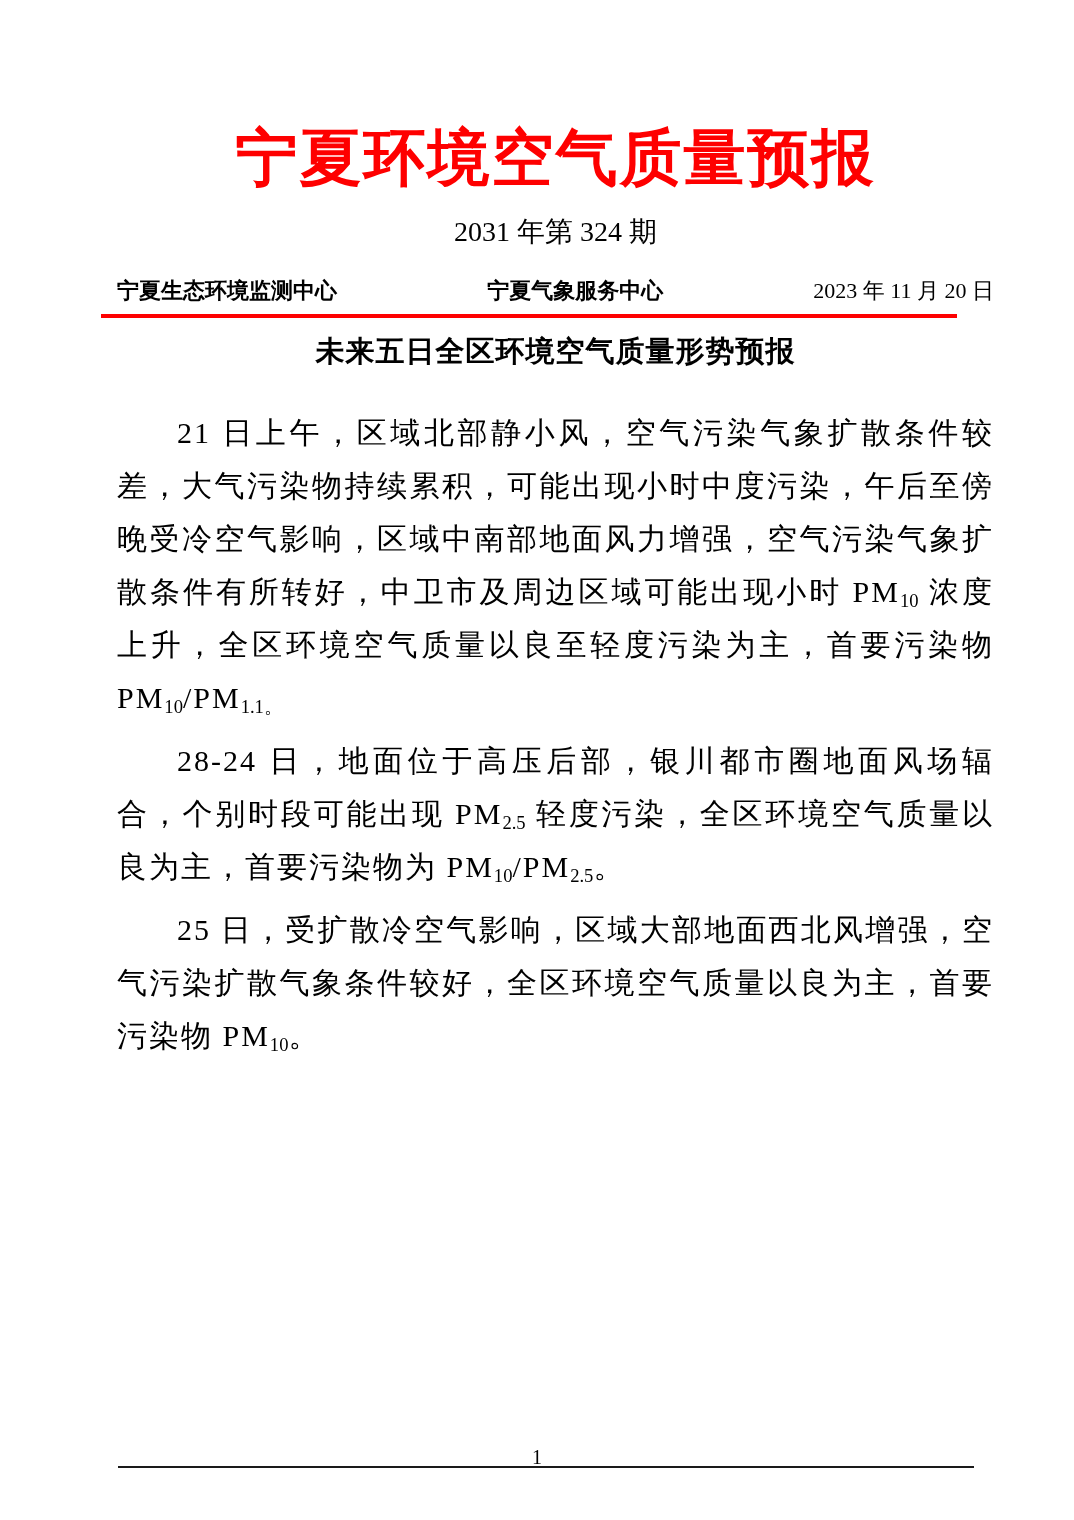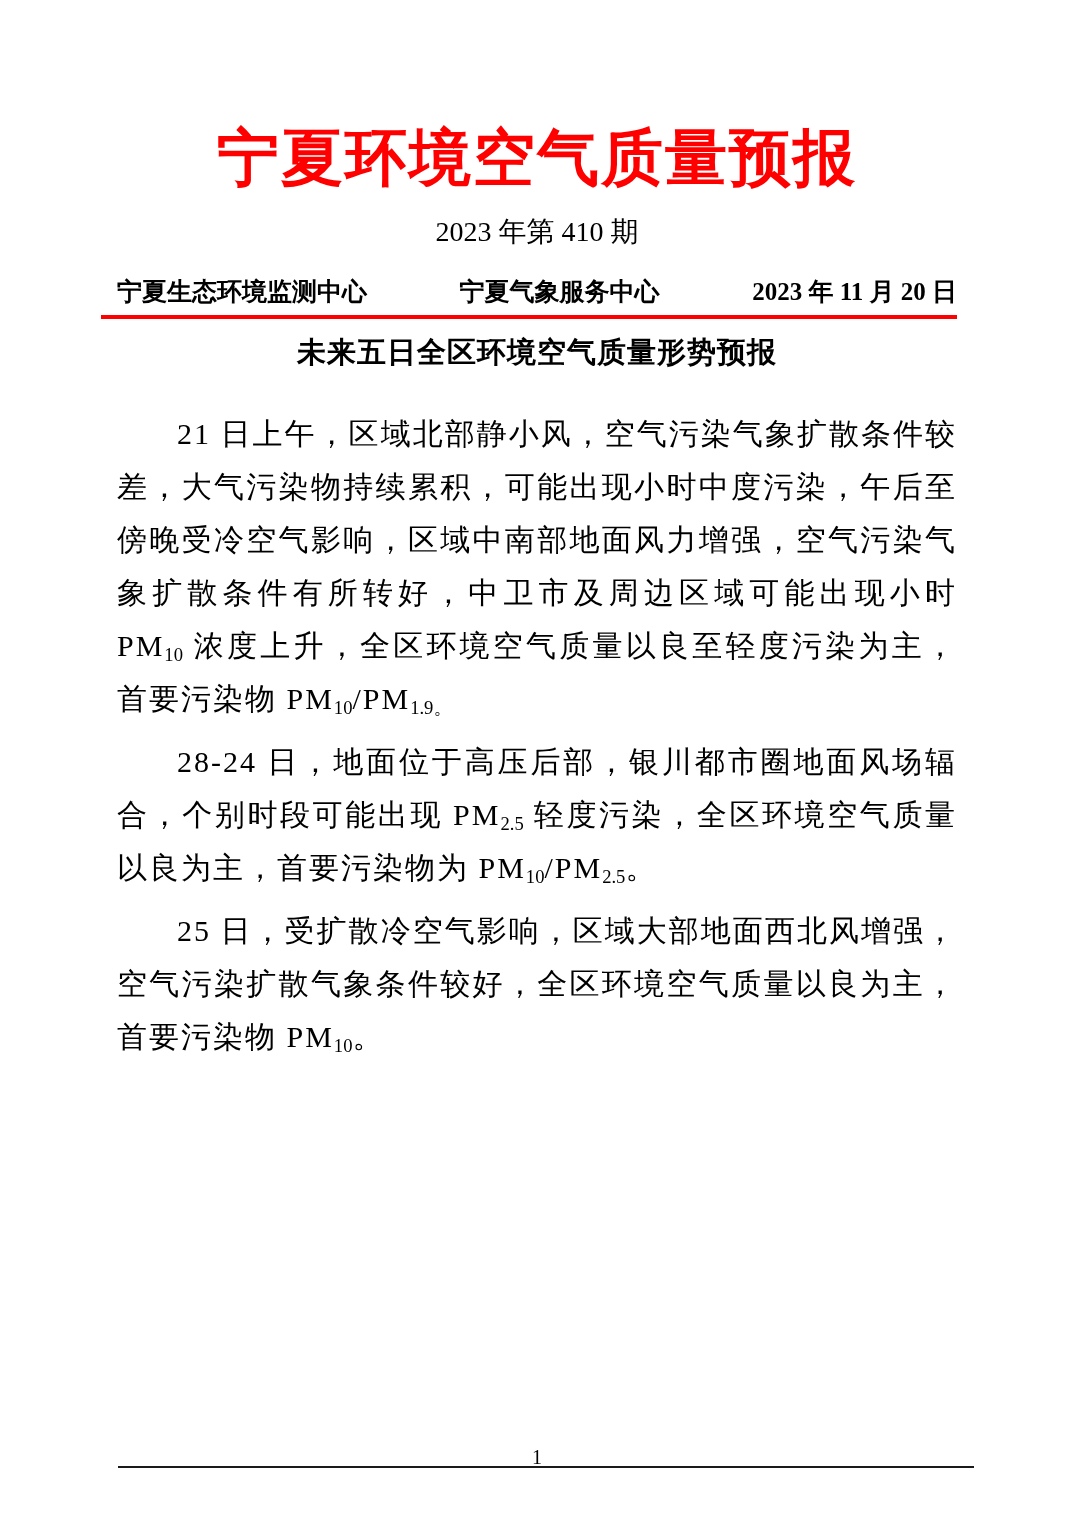--- a/index.html
+++ b/index.html
@@ -7,21 +7,21 @@
     padding: 0;
     background: #ffffff;
   }
   .page {
     position: relative;
     width: 1074px;
     height: 1520px;
     margin: 0 auto;
     background: #ffffff;
     box-sizing: border-box;
-    padding: 122px 117px 0 117px;
+    padding: 122px 80px 0 117px;
     font-family: "Liberation Serif", "DejaVu Serif", serif;
     color: #000000;
     overflow: hidden;
   }
   .doc-title {
     text-align: center;
     font-size: 62px;
     line-height: 72px;
     font-weight: 700;
     letter-spacing: 2px;
@@ -33,28 +33,28 @@
     text-align: center;
     font-size: 28px;
     line-height: 32px;
     font-weight: 400;
   }
   .header-row {
     margin-top: 28px;
     display: flex;
     justify-content: space-between;
     align-items: baseline;
-    font-size: 25px;
+    font-size: 22px;
     line-height: 30px;
     font-weight: 700;
     font-family: "Liberation Sans", "DejaVu Sans", sans-serif;
   }
   .header-row .date {
     font-family: "Liberation Serif", "DejaVu Serif", serif;
-    font-weight: 700;
+    font-weight: 400;
   }
   .red-rule {
     margin-top: 8px;
     margin-left: -16px;
     width: 856px;
     height: 4px;
     background: #fe0000;
   }
   .section-title {
     margin-top: 16px;
@@ -105,34 +105,34 @@
     left: 9px;
   }
 </style>
 </head>
 <body>
 
 <div class="page">
 
   <div class="doc-title">宁夏环境空气质量预报</div>
 
-  <div class="issue-line">2023 年第 410 期</div>
+  <div class="issue-line">2031 年第 324 期</div>
 
   <div class="header-row">
     <span>宁夏生态环境监测中心</span>
     <span>宁夏气象服务中心</span>
     <span class="date">2023 年 11 月 20 日</span>
   </div>
 
   <div class="red-rule"></div>
 
   <div class="section-title">未来五日全区环境空气质量形势预报</div>
 
   <div class="body-text">
-    <p><span>21 日上午，区域北部静小风，空气污染气象扩散条件较差，大气污染物持续累积，可能出现小时中度污染，午后至傍晚受冷空气影响，区域中南部地面风力增强，空气污染气象扩散条件有所转好，中卫市及周边区域可能出现小时 PM</span><sub>10</sub><span> 浓度上升，全区环境空气质量以良至轻度污染为主，首要污染物 PM</span><sub>10</sub><span>/PM</span><sub>1.9。</sub></p>
+    <p><span>21 日上午，区域北部静小风，空气污染气象扩散条件较差，大气污染物持续累积，可能出现小时中度污染，午后至傍晚受冷空气影响，区域中南部地面风力增强，空气污染气象扩散条件有所转好，中卫市及周边区域可能出现小时 PM</span><sub>10</sub><span> 浓度上升，全区环境空气质量以良至轻度污染为主，首要污染物 PM</span><sub>10</sub><span>/PM</span><sub>1.1。</sub></p>
     <p><span>28-24 日，地面位于高压后部，银川都市圈地面风场辐合，个别时段可能出现 PM</span><sub>2.5</sub><span> 轻度污染，全区环境空气质量以良为主，首要污染物为 PM</span><sub>10</sub><span>/PM</span><sub>2.5</sub><span>。</span></p>
     <p><span>25 日，受扩散冷空气影响，区域大部地面西北风增强，空气污染扩散气象条件较好，全区环境空气质量以良为主，首要污染物 PM</span><sub>10</sub><span>。</span></p>
   </div>
 
   <div class="footer">
     <div class="page-num">1</div>
     <div class="footer-rule"></div>
   </div>
 
 </div>

